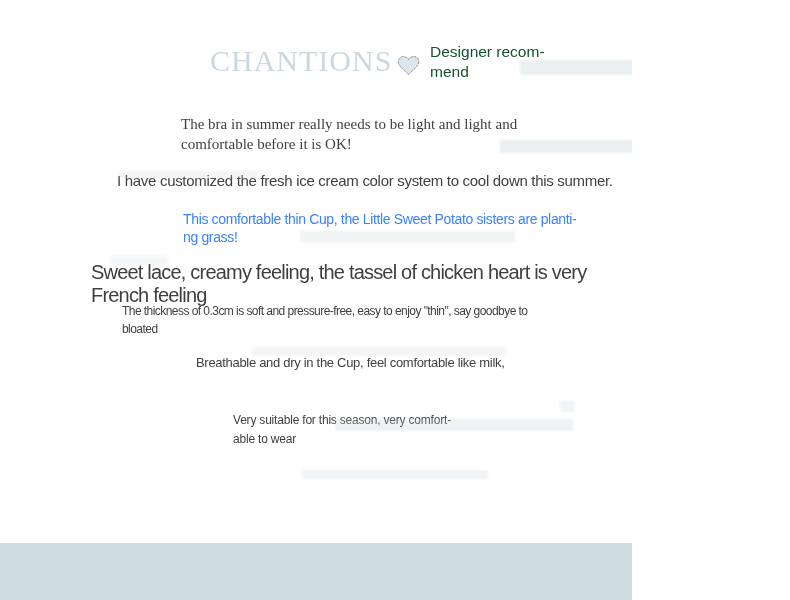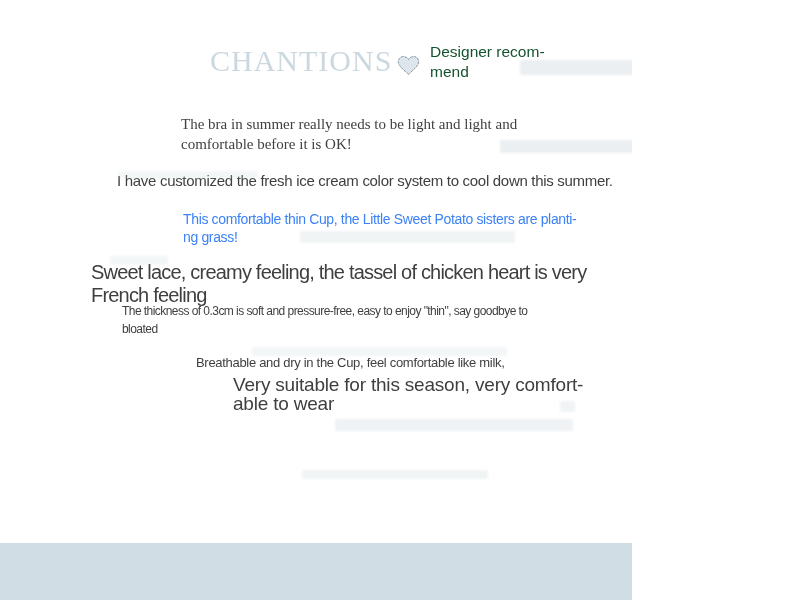--- a/index.html
+++ b/index.html
@@ -55,21 +55,21 @@
     position: absolute;
     white-space: pre-line;
     color: var(--body-text);
   }
   .l0 { left: 181px; top: 115px; font-size: 15px;   line-height: 19.5px; font-family: Liberation Serif, serif; }
   .l1 { left: 117px; top: 172px; font-size: 15px;   letter-spacing: -0.3px; }
   .l2 { left: 183px; top: 210px; font-size: 14px; line-height: 18px; letter-spacing: -0.35px; color: #3b82f6; }
   .l3 { left: 91px;  top: 261px; font-size: 20px; letter-spacing: -0.8px; }
   .l4 { left: 122px; top: 302px; font-size: 12px;   line-height: 18px; letter-spacing: -0.55px; }
   .l5 { left: 152px; top: 355px; font-size: 13px; letter-spacing: -0.3px; margin-left: 44px; }
-  .l6 { left: 233px; top: 376px; font-size: 19px; line-height: 18.5px; letter-spacing: -0.2px; }
+  .l6 { left: 233px; top: 411px; font-size: 12px; line-height: 18.5px; letter-spacing: -0.2px; }
   .l7 { left: 297px; top: 448px; font-size: 19px;   letter-spacing: 0.2px; }
   
   .ghost {
     position: absolute;
     background: rgba(199, 208, 214, 0.35);
     border-radius: 2px;
     filter: blur(1px);
   }
   .g0 { left: 520px; top: 60px;  width: 118px; height: 15px; }
   .g1 { left: 500px; top: 140px; width: 148px; height: 13px; }

